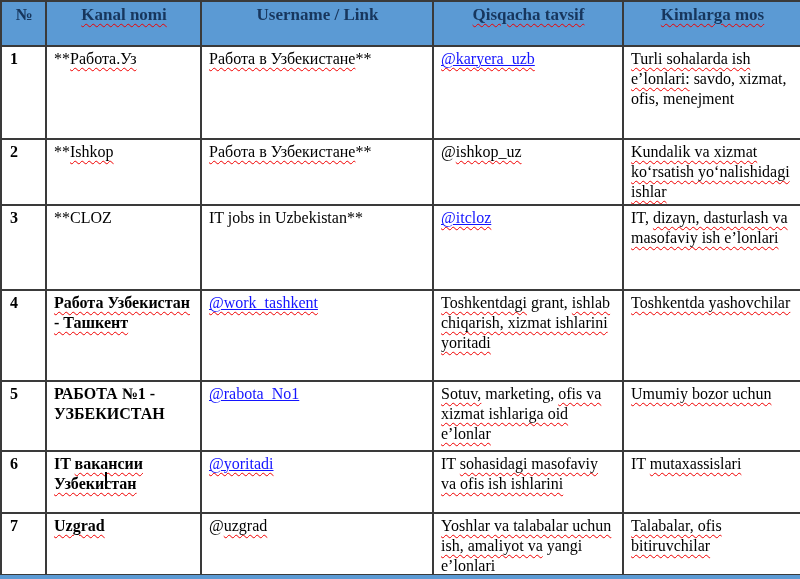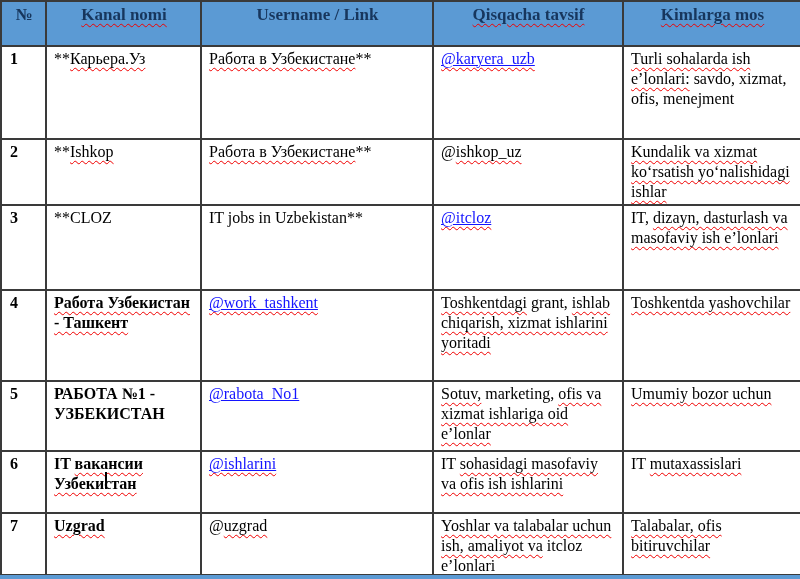--- a/index.html
+++ b/index.html
@@ -94,21 +94,21 @@
       <th><span>№</span></th>
       <th><span class="sq">Kanal nomi</span></th>
       <th><span>Username / Link</span></th>
       <th><span class="sq">Qisqacha tavsif</span></th>
       <th><span class="sq">Kimlarga mos</span></th>
     </tr>
   </thead>
   <tbody>
     <tr class="r0">
       <td class="num"><span>1</span></td>
-      <td><span>**</span><span class="sq">Карьера.Уз</span></td>
+      <td><span>**</span><span class="sq">Работа.Уз</span></td>
       <td><span class="sq">Работа в Узбекистане</span><span>**</span></td>
       <td><a class="link" href="#"><span class="sq">@karyera_uzb</span></a></td>
       <td><span class="sq">Turli sohalarda ish</span><span> </span><span class="sq">e’lonlari:</span><span> savdo, xizmat, ofis, menejment</span></td>
     </tr>
     <tr class="r1">
       <td class="num"><span>2</span></td>
       <td><span>**</span><span class="sq">Ishkop</span></td>
       <td><span class="sq">Работа в Узбекистане</span><span>**</span></td>
       <td><span>@</span><span class="sq">ishkop_uz</span></td>
       <td><span class="sq">Kundalik va xizmat ko‘rsatish yo‘nalishidagi ishlar</span></td>
@@ -130,28 +130,28 @@
     <tr class="r4">
       <td class="num"><span>5</span></td>
       <td class="bold"><span>РАБОТА №1 - УЗБЕКИСТАН</span></td>
       <td><a class="link" href="#"><span>@rabota_No1</span></a></td>
       <td><span class="sq">Sotuv,</span><span> marketing, </span><span class="sq">ofis va xizmat ishlariga oid e’lonlar</span></td>
       <td><span class="sq">Umumiy bozor uchun</span></td>
     </tr>
     <tr class="r5">
       <td class="num"><span>6</span></td>
       <td class="bold"><span>IT </span><span class="sq">вакансии Узбекистан</span></td>
-      <td><a class="link" href="#"><span class="sq">@ishlarini</span></a></td>
+      <td><a class="link" href="#"><span class="sq">@yoritadi</span></a></td>
       <td><span>IT </span><span class="sq">sohasidagi masofaviy va ofis ish ishlarini</span></td>
       <td><span>IT </span><span class="sq">mutaxassislari</span></td>
     </tr>
     <tr class="r6">
       <td class="num"><span>7</span></td>
       <td class="bold"><span class="sq">Uzgrad</span></td>
       <td><span>@</span><span class="sq">uzgrad</span></td>
-      <td><span class="sq">Yoshlar va talabalar uchun ish, amaliyot va</span><span> itcloz </span><span class="sq">e’lonlari</span></td>
+      <td><span class="sq">Yoshlar va talabalar uchun ish, amaliyot va</span><span> yangi </span><span class="sq">e’lonlari</span></td>
       <td><span class="sq">Talabalar, ofis bitiruvchilar</span></td>
     </tr>
   </tbody>
 </table>
 
 <div class="caret"></div>
 <div class="next-header"></div>
 
 </body></html>

